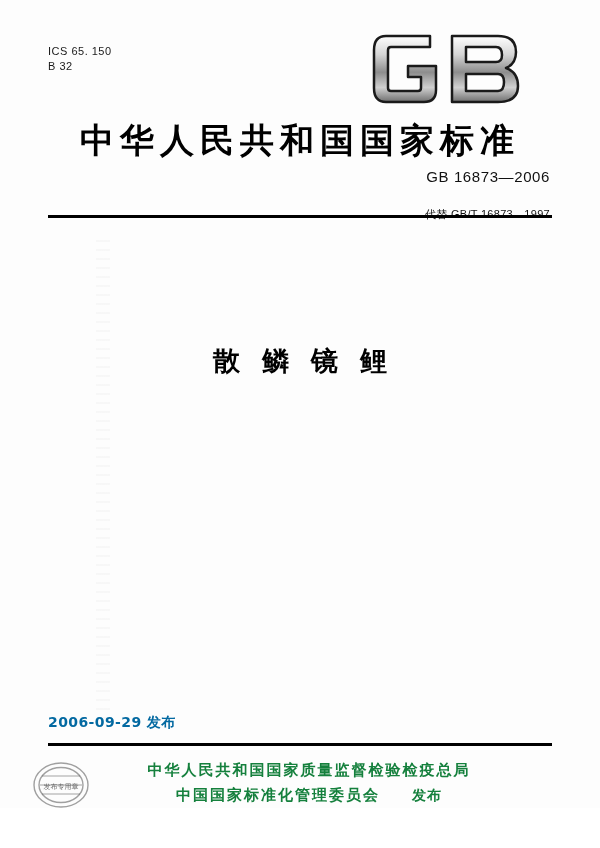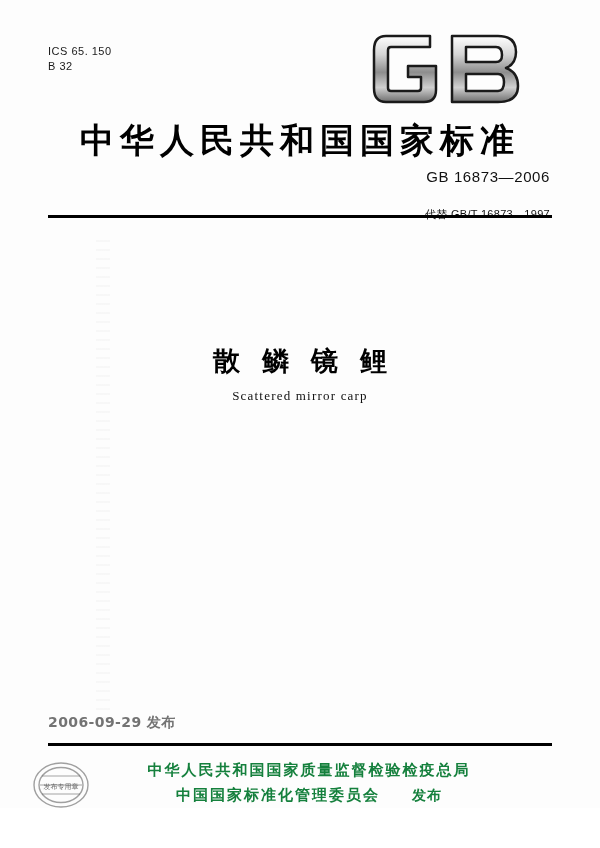--- a/index.html
+++ b/index.html
@@ -134,21 +134,21 @@
     position: absolute;
     left: 48px;
     right: 48px;
     top: 714px;
     display: flex;
     justify-content: space-between;
     font-family: "DejaVu Sans", sans-serif;
     font-size: 14px;
     font-weight: bold;
     letter-spacing: 0.4px;
-    color: #737373;
+    color: #0369a1;
   }
 
   .rule-bottom {
     position: absolute;
     left: 48px;
     right: 48px;
     top: 743px;
     height: 3px;
     background: #000;
   }
@@ -223,21 +223,20 @@
   <div class="std-number">
     <div class="num">GB 16873—2006</div>
     <div class="replaces">代替 GB/T 16873—1997</div>
   </div>
 
   <div class="rule"></div>
 
   <div class="faint-strip"></div>
 
   <div class="subject-cn">散鳞镜鲤</div>
-  <div class="subject-en">Scattered mirror carp</div>
 
   <div class="dates">
     <span>2006-09-29 发布</span>
   </div>
 
   <div class="rule-bottom"></div>
 
   <div class="seal">
     <svg width="62" height="62" viewBox="0 0 62 62" xmlns="http://www.w3.org/2000/svg">
       <g opacity="0.55" fill="none" stroke="#555" stroke-width="1.4">

